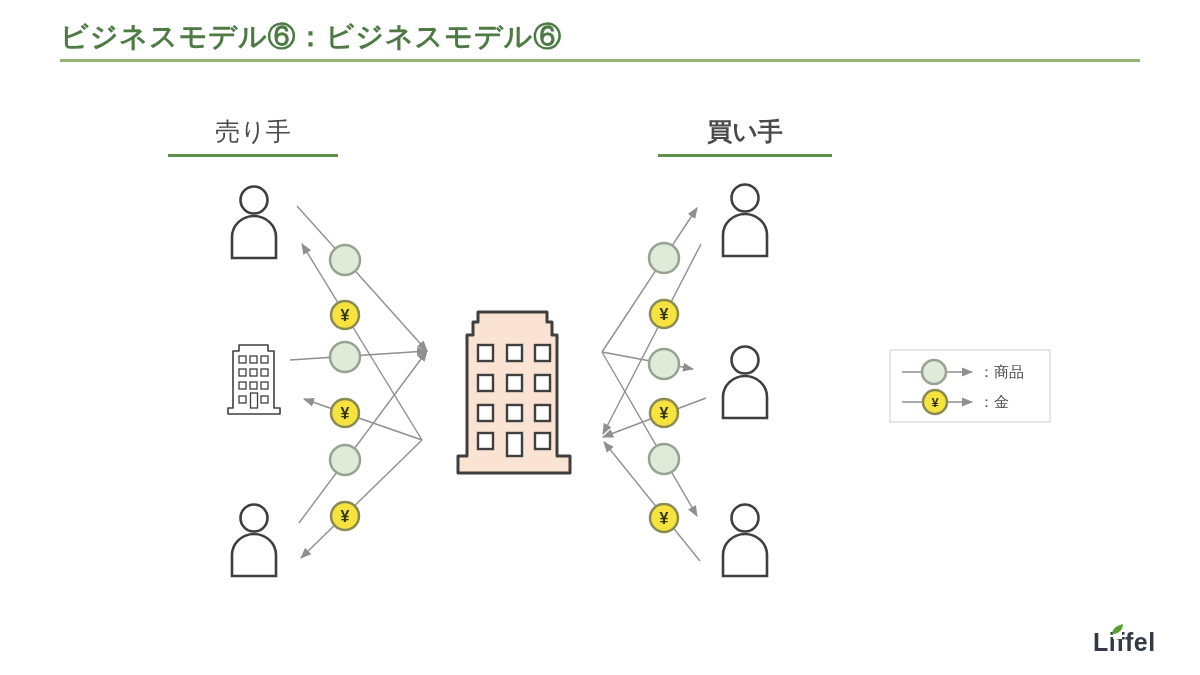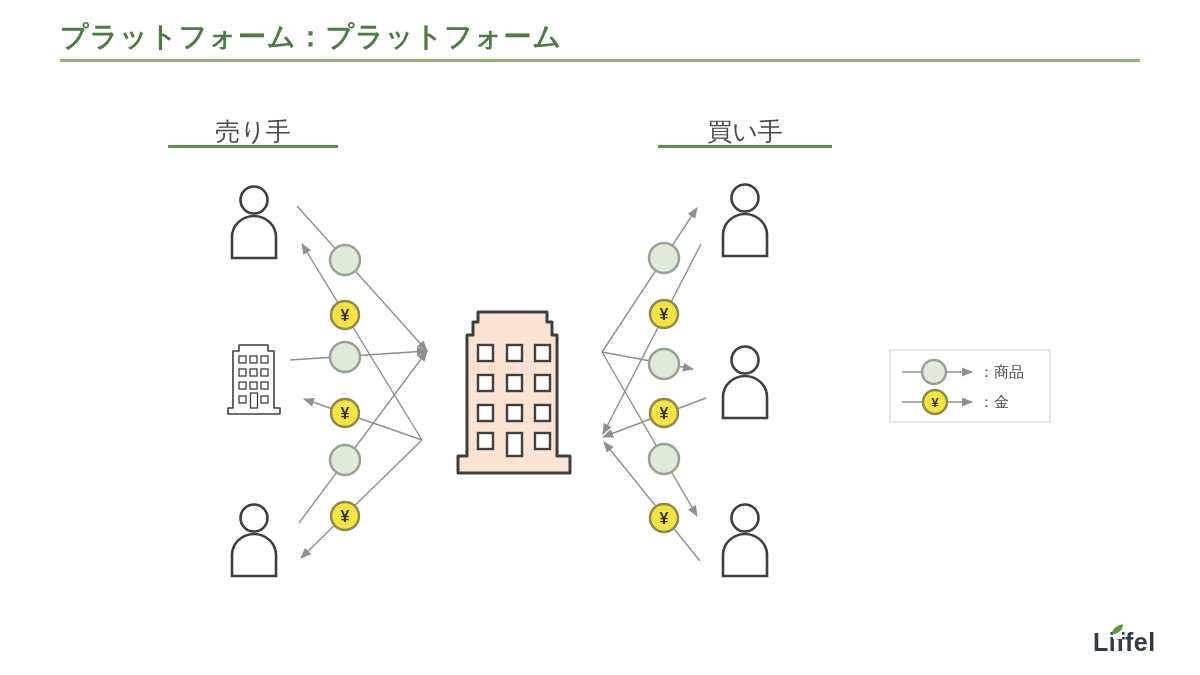--- a/index.html
+++ b/index.html
@@ -26,24 +26,24 @@
     position:absolute;left:60px;top:18px;width:1080px;
     font-size:28px;font-weight:bold;letter-spacing:1px;color:var(--title-green);
   }
   .title-rule{
     position:absolute;left:60px;top:59px;width:1080px;height:3px;
     background:var(--title-underline);
   }
   .col-heading{
     position:absolute;top:115px;height:30px;
     font-size:25px;color:var(--text-dark);text-align:center;
-    border-bottom:3px solid var(--heading-underline);
+    padding-bottom:9px;border-bottom:3px solid var(--heading-underline);
   }
   .col-heading.sellers{left:168px;width:170px;}
-  .col-heading.buyers{left:658px;width:174px;}
+  .col-heading.buyers{left:658px;width:174px;font-weight:bold;}
   .diagram{position:absolute;left:0;top:0;width:1200px;height:675px;}
   .arrow{stroke:var(--arrow-gray);stroke-width:1.4;fill:none;}
   .arrowhead{fill:var(--arrow-gray);}
   .goods-node{fill:var(--goods-fill);stroke:var(--goods-stroke);stroke-width:2.5;}
   .money-node{fill:var(--money-fill);stroke:var(--money-stroke);stroke-width:2.5;}
   .yen-glyph{font-family:"Liberation Sans",sans-serif;font-weight:bold;font-size:16px;
     fill:#33331c;text-anchor:middle;}
   .yen-glyph.small{font-size:13px;}
   .person{fill:#ffffff;stroke:var(--outline-dark);stroke-width:2.6;}
   .smallbuilding{fill:#ffffff;stroke:var(--outline-dark);stroke-width:1.6;stroke-linejoin:round;}
@@ -57,21 +57,21 @@
     font-size:25px;font-weight:600;letter-spacing:0.5px;color:var(--logo-navy);
   }
   .logo .dot-cover{position:absolute;left:20px;top:3px;width:9px;height:8px;background:#fff;}
   .logo .leaf{position:absolute;left:17px;top:-5px;}
 </style>
 </head>
 <body>
 
 <div class="stage">
 
-  <div class="slide-title">プラットフォーム：プラットフォーム</div>
+  <div class="slide-title">ビジネスモデル⑥：ビジネスモデル⑥</div>
   <div class="title-rule"></div>
 
   <div class="col-heading sellers">売り手</div>
   <div class="col-heading buyers">買い手</div>
 
   <svg class="diagram" viewBox="0 0 1200 675" xmlns="http://www.w3.org/2000/svg">
     <defs>
       <marker id="ah" viewBox="0 0 10 10" refX="9" refY="5" markerWidth="8" markerHeight="8" orient="auto">
         <path class="arrowhead" d="M0,1 L10,5 L0,9 Z"></path>
       </marker>

